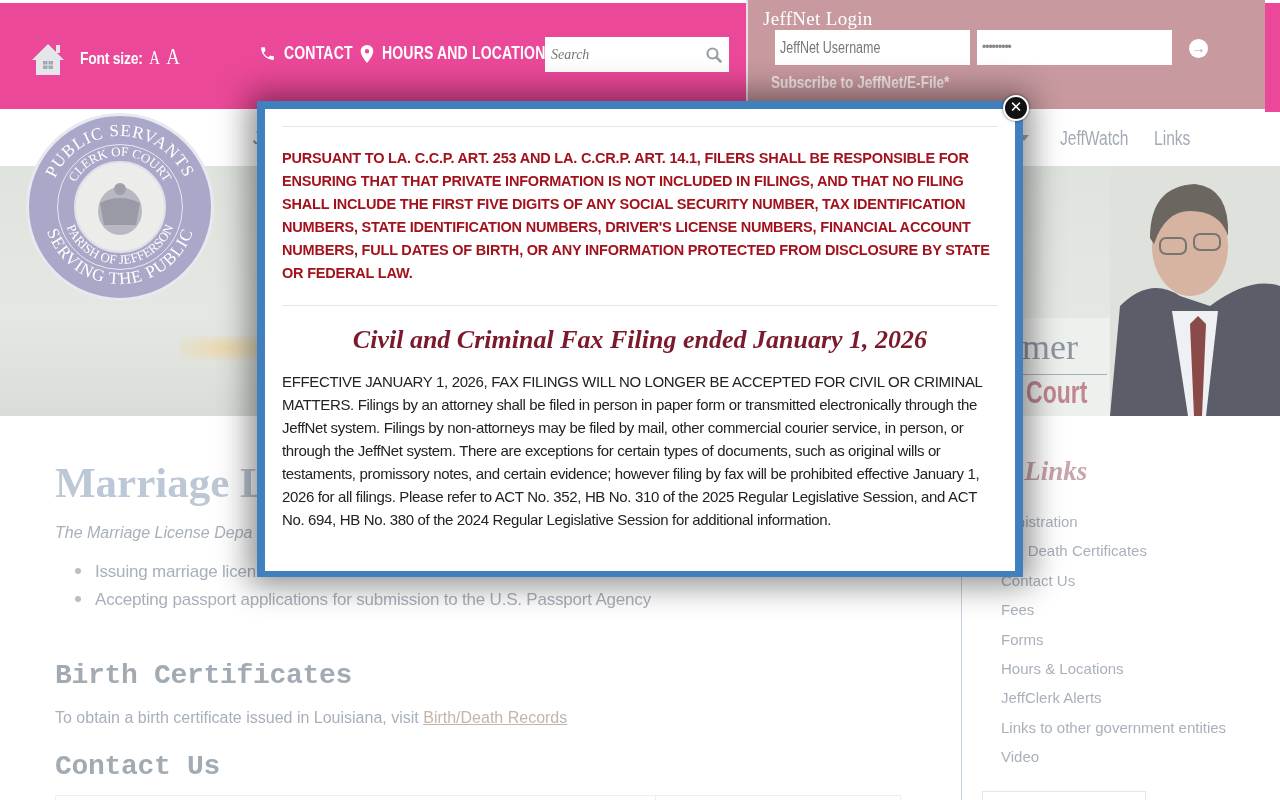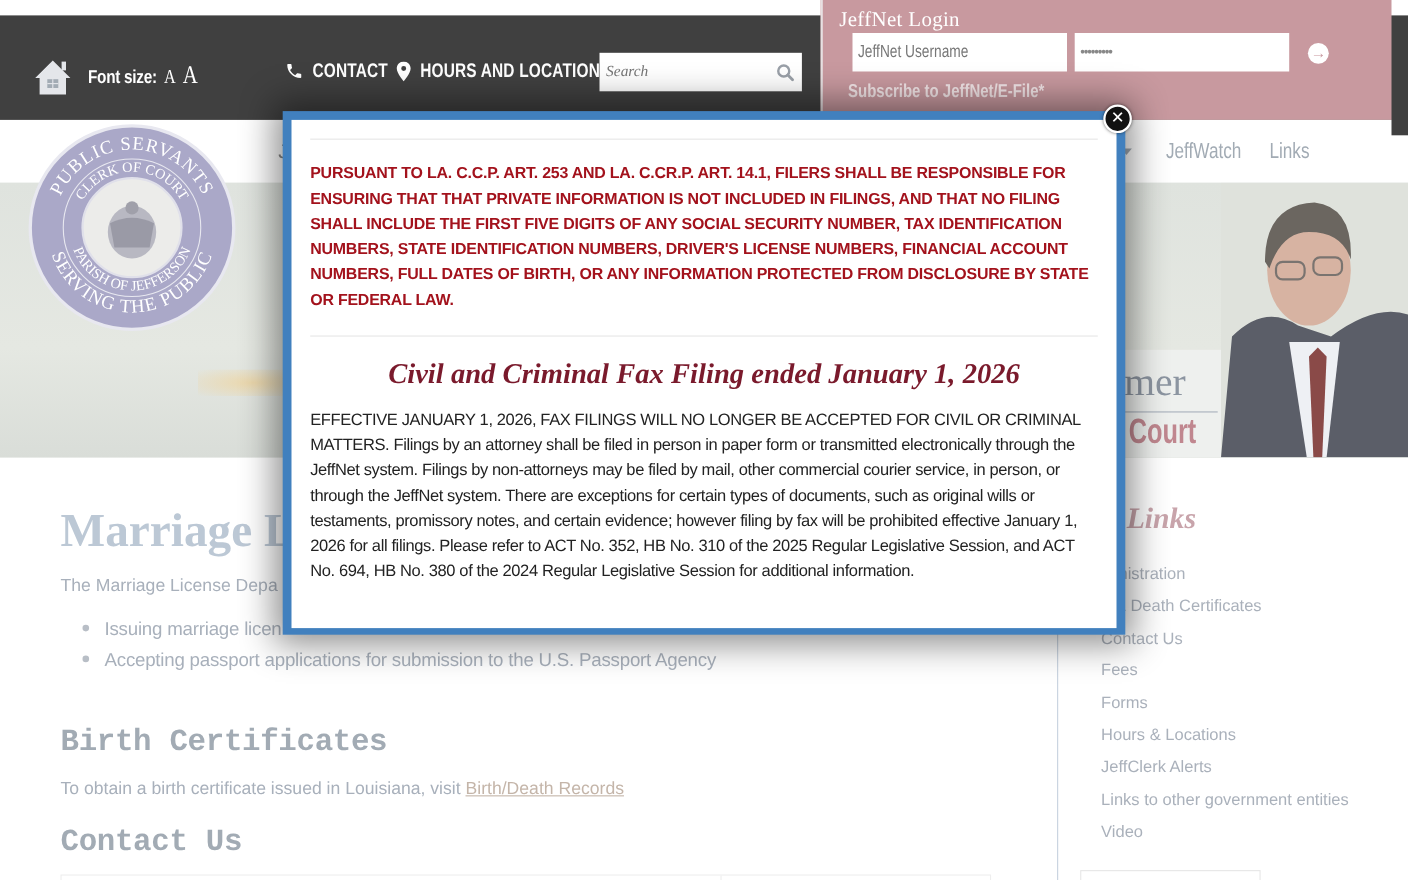--- a/index.html
+++ b/index.html
@@ -1,20 +1,20 @@
 <!DOCTYPE html>
 <html><head>
 <meta charset="utf-8">
 <style>
   * { box-sizing: border-box; margin: 0; padding: 0; }
   html, body { width: 1280px; height: 800px; overflow: hidden; background: #fff; font-family: "Liberation Sans", sans-serif; }
   .page { position: relative; width: 1280px; height: 800px; overflow: hidden; }
 
   
-  .topbar { position: absolute; left: 0; top: 14px; width: 1280px; height: 109px; background: #404040; }
+  .topbar { position: absolute; left: 0; top: 3px; width: 1280px; height: 109px; background: #ec4899; }
   .topbar .home { position: absolute; left: 30px; top: 38px; width: 36px; height: 36px; }
   .font-size { position: absolute; left: 80px; top: 41px; color: #fff; font-family: "Liberation Sans", sans-serif; font-weight: bold; font-size: 17px; letter-spacing: -0.3px; transform: scaleX(0.82); transform-origin: left center; display:flex; align-items:baseline; gap: 8px; }
   .font-size .a-small { font-family: "Liberation Serif", serif; font-size: 18px; font-weight: normal; }
   .font-size .a-large { font-family: "Liberation Serif", serif; font-size: 23px; font-weight: normal; }
   .toplink { position: absolute; top: 40px; color: #fff; font-weight: bold; font-size: 18px; letter-spacing: 0.2px; display: flex; align-items: center; gap: 8px; }
   .toplink .txt { display: inline-block; transform: scaleX(0.78); transform-origin: left center; }
   .search { position: absolute; left: 545px; top: 34px; width: 184px; height: 35px; background: #fff; }
   .search input { border: none; outline: none; width: 150px; height: 35px; padding-left: 6px; font-family: "Liberation Serif", serif; font-style: italic; font-size: 14px; color: #8a8a8a; background: transparent; }
   .search .sicon { position: absolute; right: 7px; top: 10px; }
 
@@ -44,21 +44,21 @@
   .hero .court { position: absolute; left: 1012px; top: 208px; font-size: 32px; font-weight: bold; color: #c0878f; }
   .hero .court span { display:inline-block; transform: scaleX(0.72); transform-origin:left center; }
   .portrait { position: absolute; left: 1110px; top: 0; width: 170px; height: 250px; }
 
   .seal { position: absolute; left: 26px; top: 113px; width: 188px; height: 188px; border-radius: 50%; background: #aaa8c8; border: 3px solid #e8e8f0; }
   .seal .inner { position: absolute; left: 45px; top: 45px; width: 92px; height: 92px; border-radius: 50%; background: #ececea; border: 2px solid #e0e0ea; }
   .seal .ring { position: absolute; left: 28px; top: 28px; width: 126px; height: 126px; border-radius: 50%; border: 1.5px solid #e8e8f0; }
 
   
   .main-title { position: absolute; left: 55px; top: 458px; font-family: "Liberation Serif", serif; font-weight: bold; font-size: 43px; color: #bcc8d5; }
-  .intro { position: absolute; left: 55px; top: 524px; font-size: 16px; color: #a8b0bb; }
+  .intro { position: absolute; left: 55px; top: 524px; font-size: 16px; color: #a8b0bb; font-style: italic; }
   .bullets { position: absolute; left: 75px; top: 562px; list-style: none; }
   .bullets li { font-size: 17px; color: #a8b0bb; height: 28px; line-height: 20px; position: relative; padding-left: 20px; letter-spacing: -0.2px; }
   .bullets li::before { content: ""; position: absolute; left: 0; top: 6px; width: 6px; height: 6px; border-radius: 50%; background: #b8bec6; }
   .h2 { position: absolute; left: 55px; font-weight: bold; font-size: 28px; color: #a2abb4; letter-spacing: -0.3px; font-family: Liberation Mono, monospace; }
   .birth-p { position: absolute; left: 55px; top: 709px; font-size: 16px; color: #a8b0bb; }
   .birth-p a { color: #c4b5a9; font-weight: normal; text-decoration: underline; }
   .table-top { position: absolute; left: 55px; top: 795px; width: 846px; height: 10px; border: 1px solid #eee; }
   .table-top .col { position: absolute; left: 599px; top: 0; width: 1px; height: 10px; background: #eee; }
 
   

